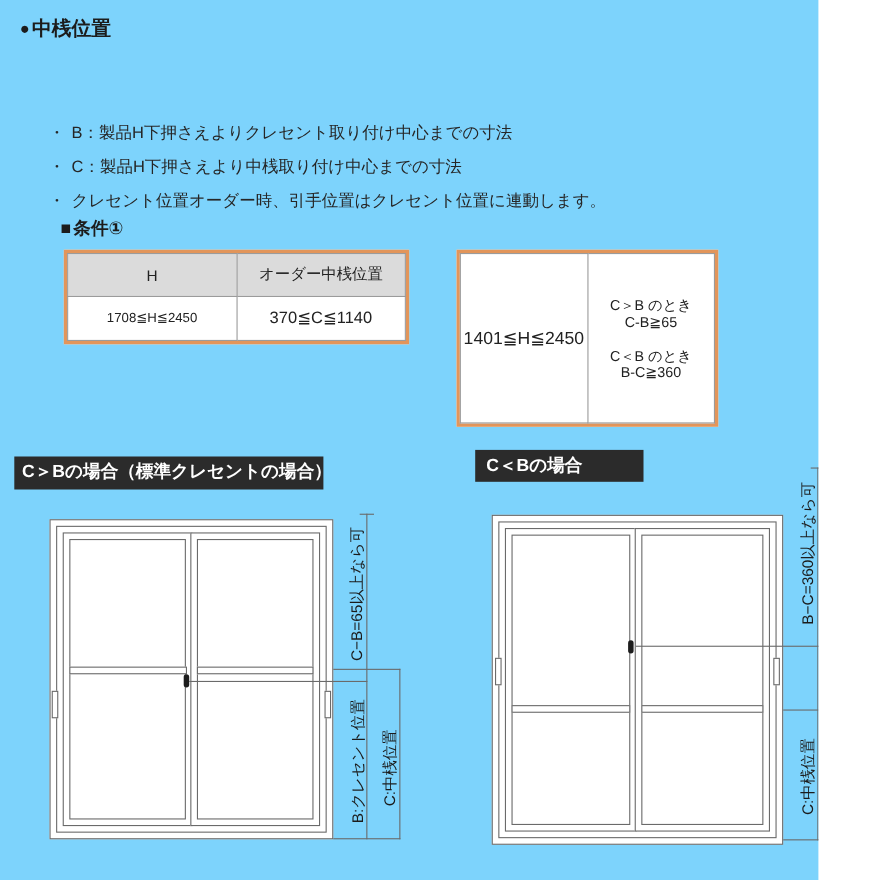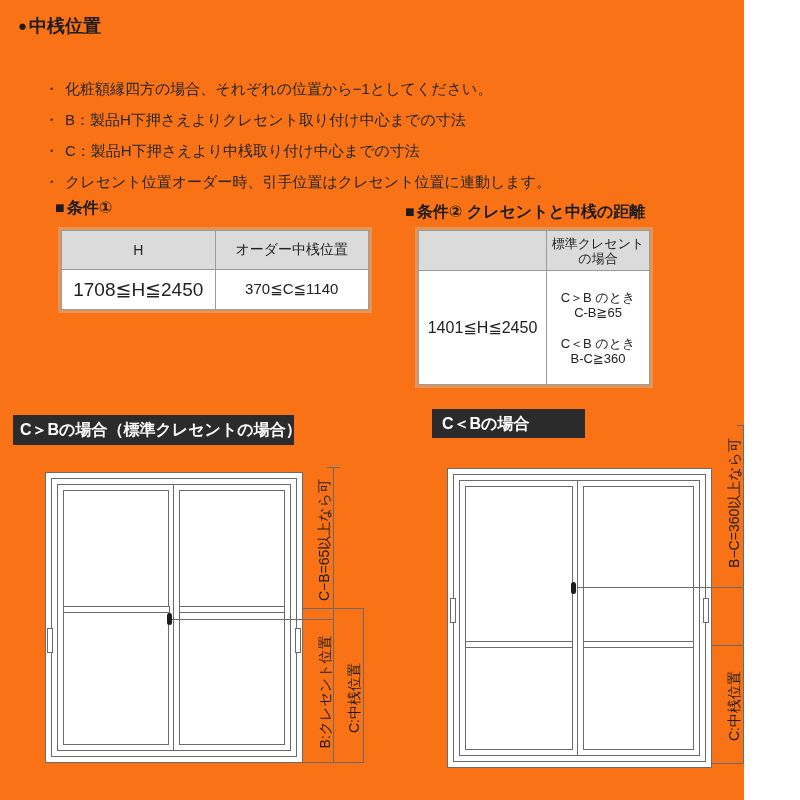--- a/index.html
+++ b/index.html
@@ -1,16 +1,16 @@
 <!DOCTYPE html>
 <html><head>
 <meta charset="utf-8">
 <style>
   html,body{margin:0;padding:0;background:#fff;}
-  .page{position:relative;width:744px;height:800px;background:#f97316;overflow:hidden;
+  .page{position:relative;width:744px;height:800px;background:#7dd3fc;overflow:hidden;
         font-family:"Liberation Sans","DejaVu Sans",sans-serif;color:#2b2b2b;}
   .ln{position:absolute;background:#6a6a6a;}
   .box{position:absolute;border:1px solid #6a6a6a;background:#fff;box-sizing:border-box;}
   .doc-title{position:absolute;left:18px;top:14px;font-size:18px;font-weight:bold;color:#1c1c1c;}
   .doc-title .mark{font-size:15px;vertical-align:1px;margin-right:2px;}
   .note-line{position:absolute;left:44px;font-size:15px;color:#262626;white-space:nowrap;}
   .note-line .mark{margin-right:6px;}
   .sec-head{position:absolute;font-size:16px;font-weight:bold;color:#1c1c1c;white-space:nowrap;}
   .sec-head .mark{margin-right:2px;}
   .otable{position:absolute;border:3px solid #E2955A;background:#fff;box-sizing:border-box;}
@@ -28,56 +28,45 @@
 </style>
 </head>
 <body>
 
 <div class="page">
 
   <div class="doc-title">
     <span class="mark">●</span><span>中桟位置</span>
   </div>
 
-  <div class="note-line" style="top:80px"><span class="mark">・</span><span>化粧額縁四方の場合、それぞれの位置から−1としてください。</span></div>
   <div class="note-line" style="top:111px"><span class="mark">・</span><span>B：製品H下押さえよりクレセント取り付け中心までの寸法</span></div>
   <div class="note-line" style="top:173px"><span class="mark">・</span><span>クレセント位置オーダー時、引手位置はクレセント位置に連動します。</span></div>
   <div class="note-line" style="top:142px"><span class="mark">・</span><span>C：製品H下押さえより中桟取り付け中心までの寸法</span></div>
 
   <div class="sec-head" style="left:55px;top:198px">
     <span class="mark">■</span><span>条件①</span>
   </div>
   <div class="otable" style="left:58px;top:227px;width:314px;height:86px">
     <table>
       <tbody>
           <tr style="height:26px">
         <th class="thead-bg" style="font-size:14px">H</th>
         <th class="thead-bg" style="font-size:14px">オーダー中桟位置</th>
       </tr>
       <tr style="height:27px">
-        <td style="font-size:19px">1708≦H≦2450</td>
+        <td style="font-size:12px">1708≦H≦2450</td>
         <td style="font-size:15px">370≦C≦1140</td>
       </tr>
     </tbody>
       </table>
   </div>
 
-  <div class="sec-head" style="left:405px;top:202px">
-    <span class="mark">■</span><span>条件② クレセントと中桟の距離</span>
-  </div>
   <div class="otable" style="left:415px;top:227px;width:238px;height:161px">
     <table>
       <tbody>
-          <tr style="height:40px">
-        <th class="thead-bg" style="width:127px"></th>
-        <th class="thead-bg cond-lines">
-          <div>標準クレセント</div>
-          <div>の場合</div>
-        </th>
-      </tr>
       <tr>
         <td style="font-size:16px">1401≦H≦2450</td>
         <td class="cond-lines">
           <div>C＞B のとき</div>
           <div>C-B≧65</div>
           <div class="gap8"></div>
           <div>C＜B のとき</div>
           <div>B-C≧360</div>
         </td>
       </tr>

